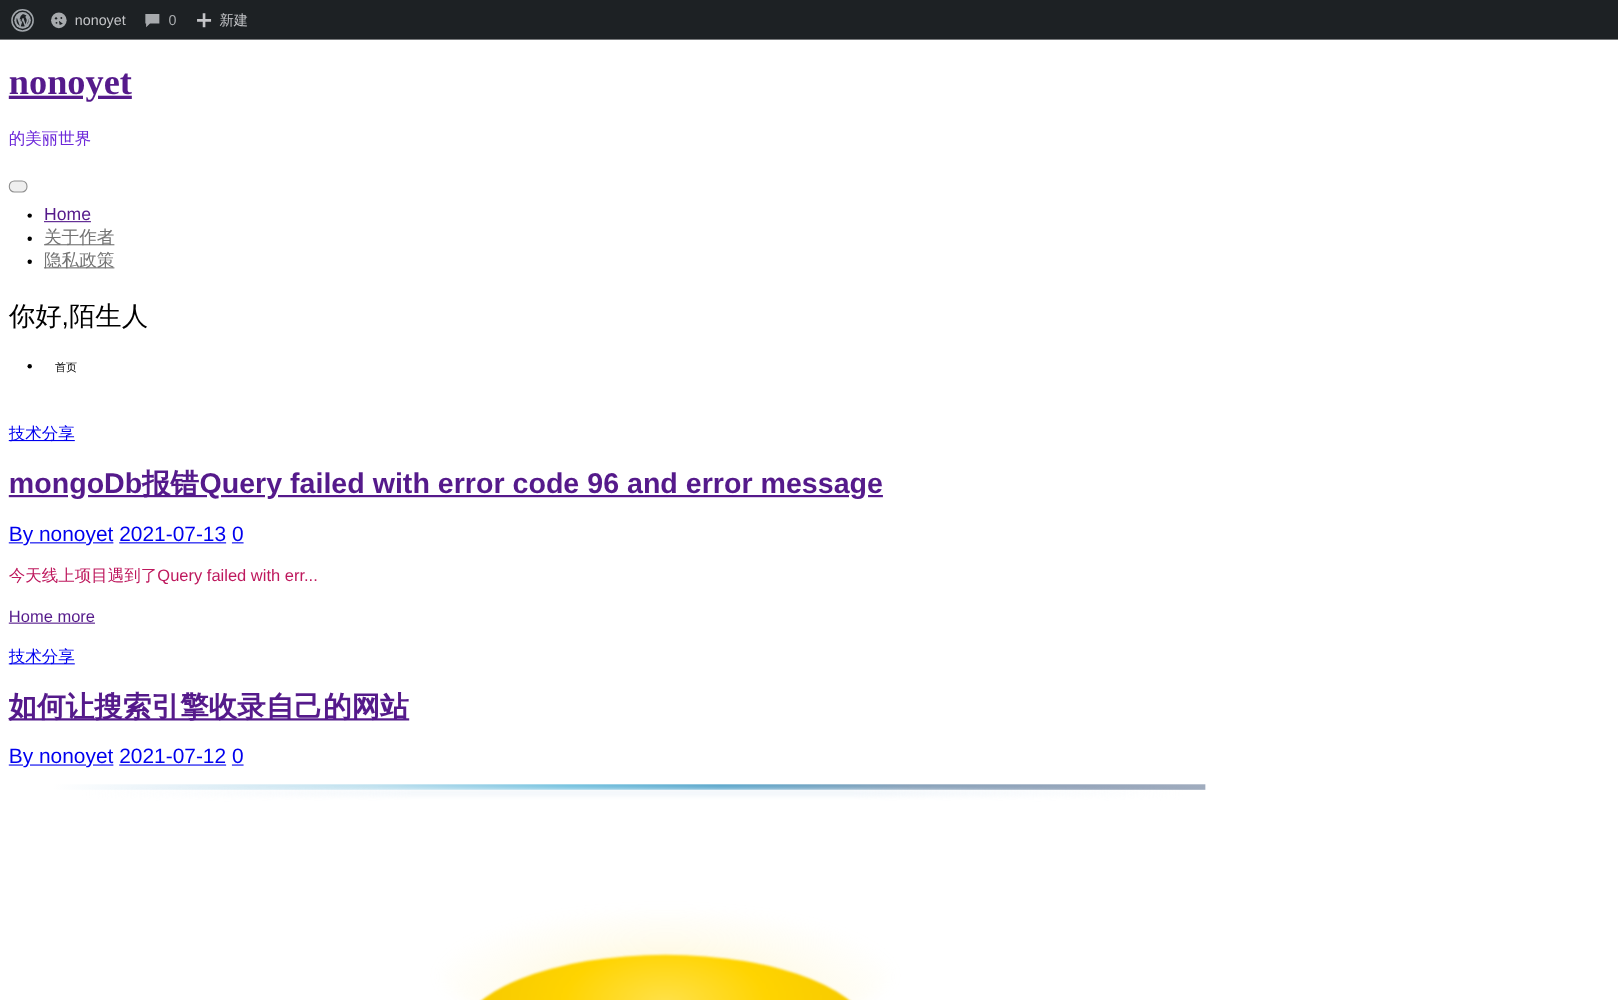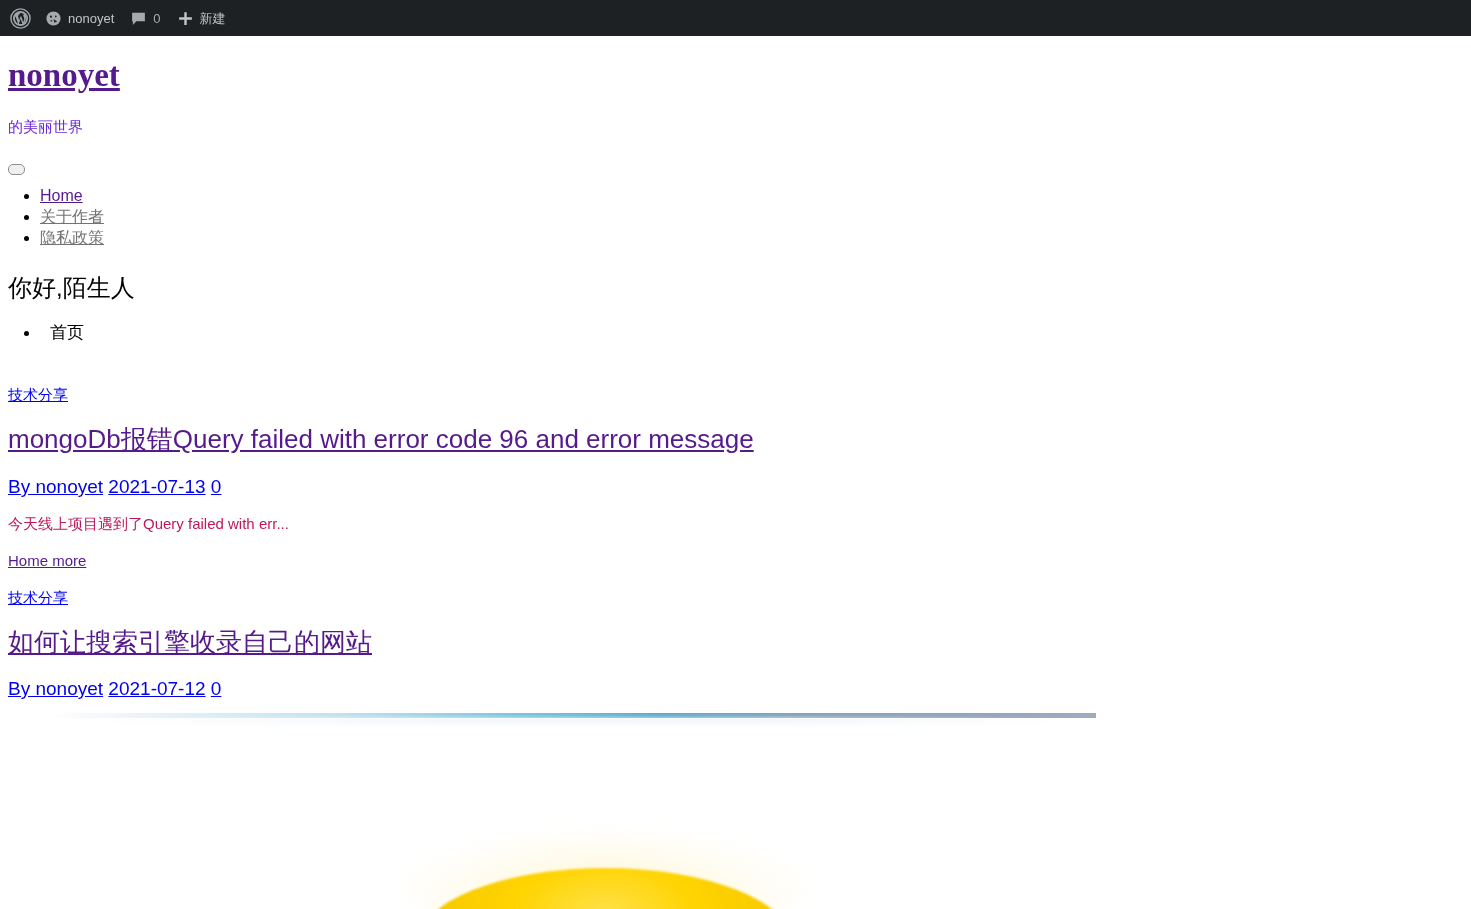--- a/index.html
+++ b/index.html
@@ -119,38 +119,38 @@
     left: 0;
     top: 322px;
     margin: 0;
     padding: 0 0 0 40px;
     list-style: disc;
   }
   #breadcrumb li { line-height: 22px; }
   #breadcrumb .crumb-text {
     display: block;
     margin-left: 10px;
-    font-size: 17px;
+    font-size: 10px;
     line-height: 22px;
     color: #000;
   }
 
   
   .post-block { position: absolute; left: 8px; }
   .cat-link {
     font-size: 15px;
     line-height: 20px;
     color: #0000ee;
     text-decoration: underline;
   }
   .post-title {
     margin: 0;
     font-family: "Liberation Sans", sans-serif;
     font-size: 26px;
-    font-weight: normal;
+    font-weight: bold;
     line-height: 32px;
   }
   .post-title a {
     color: #551a8b;
     text-decoration: underline;
   }
   .post-meta { font-size: 19px; line-height: 20px; }
   .post-meta a {
     color: #0000ee;
     text-decoration: underline;

